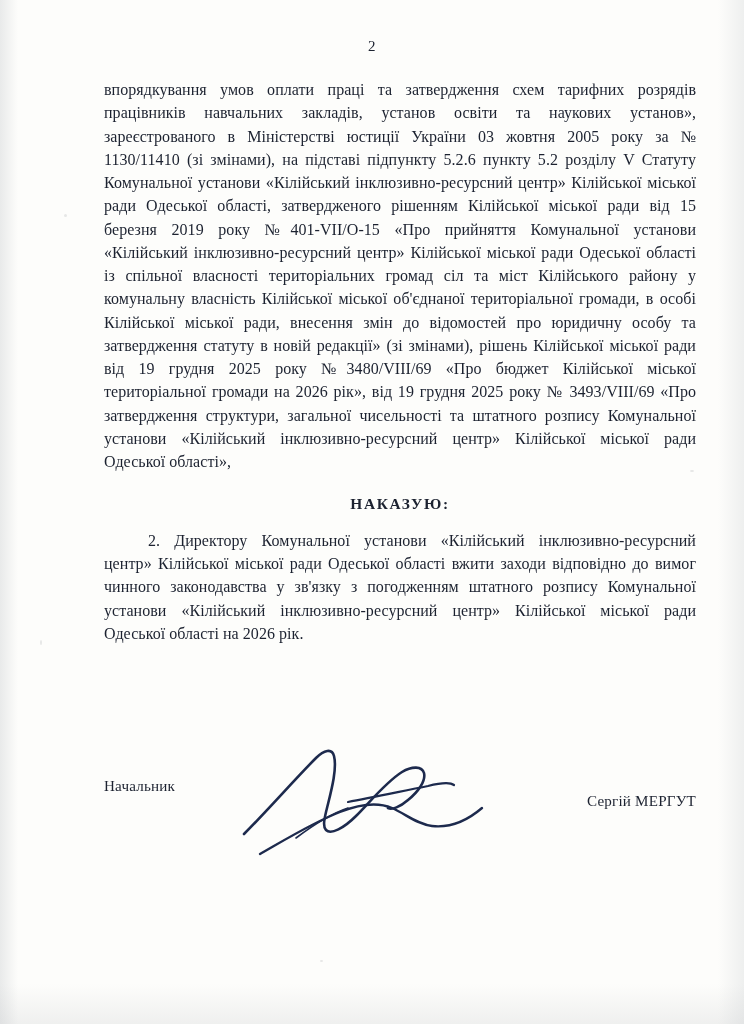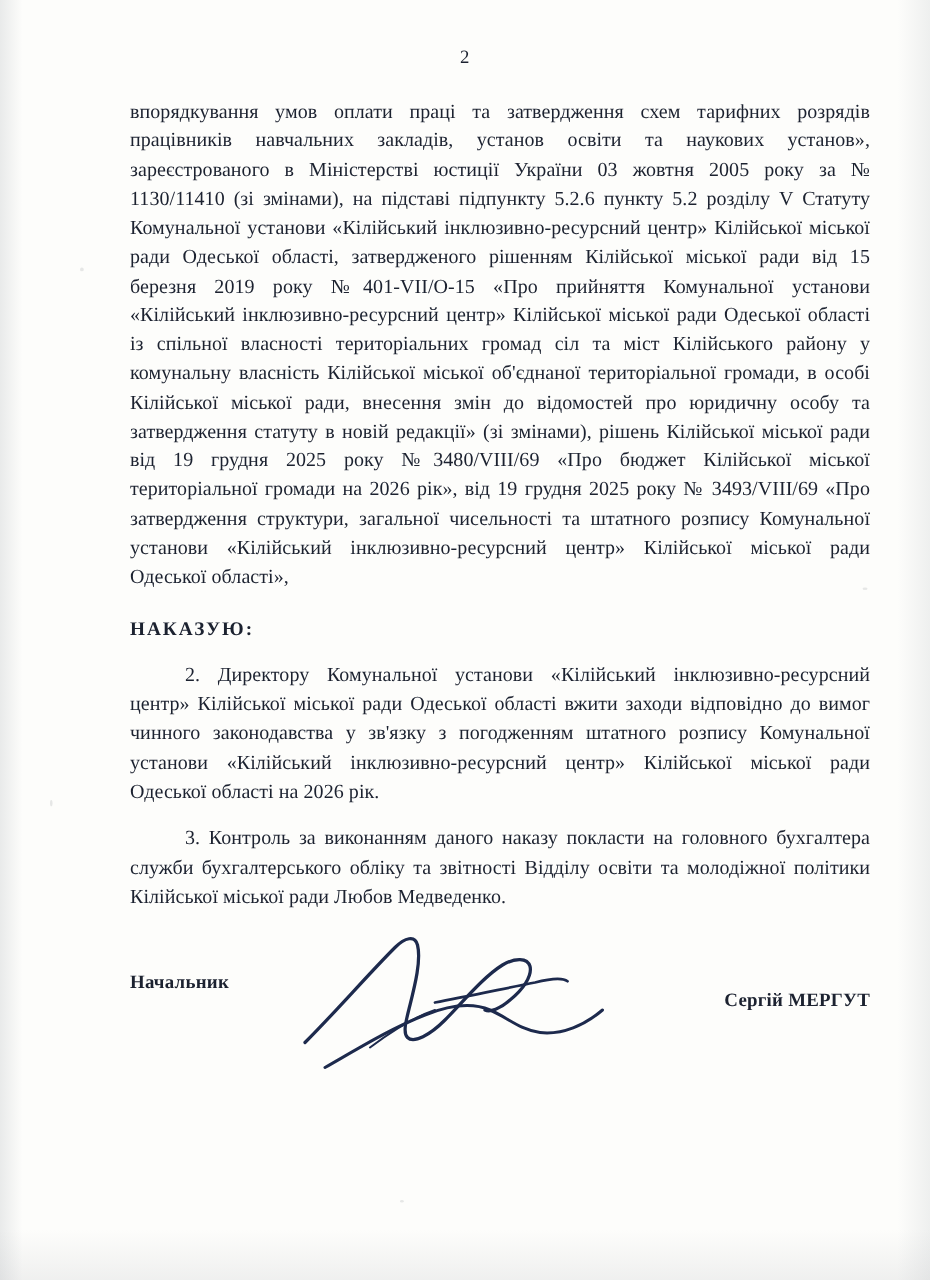--- a/index.html
+++ b/index.html
@@ -62,36 +62,35 @@
     letter-spacing: 0.05px;
   }
   .lead {
     text-indent: 0;
   }
   .order-heading {
     margin-top: 19px;
     font-weight: bold;
     font-size: 15.4px;
     letter-spacing: 1.6px;
-    text-align: left;
+    text-align: center;
   }
   .clause {
     margin-top: 14px;
     text-indent: 44px;
   }
   .sign-row {
     position: absolute;
     left: 104px;
     top: 778px;
     width: 592px;
     display: flex;
     justify-content: space-between;
     align-items: flex-start;
     font-size: 15.1px;
-    font-weight: bold;
   }
   .sign-title { letter-spacing: 0.2px; }
   .sign-name  { letter-spacing: 0.2px; margin-top: 15px; }
   .signature {
     position: absolute;
     left: 236px;
     top: 742px;
     width: 270px;
     height: 120px;
     pointer-events: none;
@@ -114,21 +113,20 @@
   <div class="scan-shade-bottom"></div>
 
   <div class="page-number">2</div>
 
   <div class="body-area">
     <p class="lead">впорядкування умов оплати праці та затвердження схем тарифних розрядів працівників навчальних закладів, установ освіти та наукових установ», зареєстрованого в Міністерстві юстиції України 03 жовтня 2005 року за № 1130/11410 (зі змінами), на підставі підпункту 5.2.6 пункту 5.2 розділу V Статуту Комунальної установи «Кілійський інклюзивно-ресурсний центр» Кілійської міської ради Одеської області, затвердженого рішенням Кілійської міської ради від 15 березня 2019 року №401-VII/О-15 «Про прийняття Комунальної установи «Кілійський інклюзивно-ресурсний центр» Кілійської міської ради Одеської області із спільної власності територіальних громад сіл та міст Кілійського району у комунальну власність Кілійської міської об'єднаної територіальної громади, в особі Кілійської міської ради, внесення змін до відомостей про юридичну особу та затвердження статуту в новій редакції» (зі змінами), рішень Кілійської міської ради від 19 грудня 2025 року №3480/VIII/69 «Про бюджет Кілійської міської територіальної громади на 2026 рік», від 19 грудня 2025 року № 3493/VIII/69 «Про затвердження структури, загальної чисельності та штатного розпису Комунальної установи «Кілійський інклюзивно-ресурсний центр» Кілійської міської ради Одеської області»,</p>
 
     <p class="order-heading">НАКАЗУЮ:</p>
 
     <p class="clause">2. Директору Комунальної установи «Кілійський інклюзивно-ресурсний центр» Кілійської міської ради Одеської області вжити заходи відповідно до вимог чинного законодавства у зв'язку з погодженням штатного розпису Комунальної установи «Кілійський інклюзивно-ресурсний центр» Кілійської міської ради Одеської області на 2026 рік.</p>
-    <p class="clause">3. Контроль за виконанням даного наказу покласти на головного бухгалтера служби бухгалтерського обліку та звітності Відділу освіти та молодіжної політики Кілійської міської ради Любов Медведенко.</p>
   </div>
 
   <div class="sign-row">
     <span class="sign-title">Начальник</span>
     <span class="sign-name">Сергій МЕРГУТ</span>
   </div>
 
   <div class="signature">
     <svg width="270" height="120" viewBox="0 0 270 120" fill="none" xmlns="http://www.w3.org/2000/svg">
       <path d="M8 92 C34 66, 58 38, 80 16 C88 8, 96 6, 98 14 C101 26, 96 46, 92 62 C89 74, 86 84, 90 88 C95 93, 108 86, 120 74 C134 60, 150 40, 166 30 C176 24, 186 24, 188 31 C190 39, 182 50, 172 58 C164 65, 156 68, 152 66" stroke="#1d2a4d" stroke-width="2.6" stroke-linecap="round"></path>

